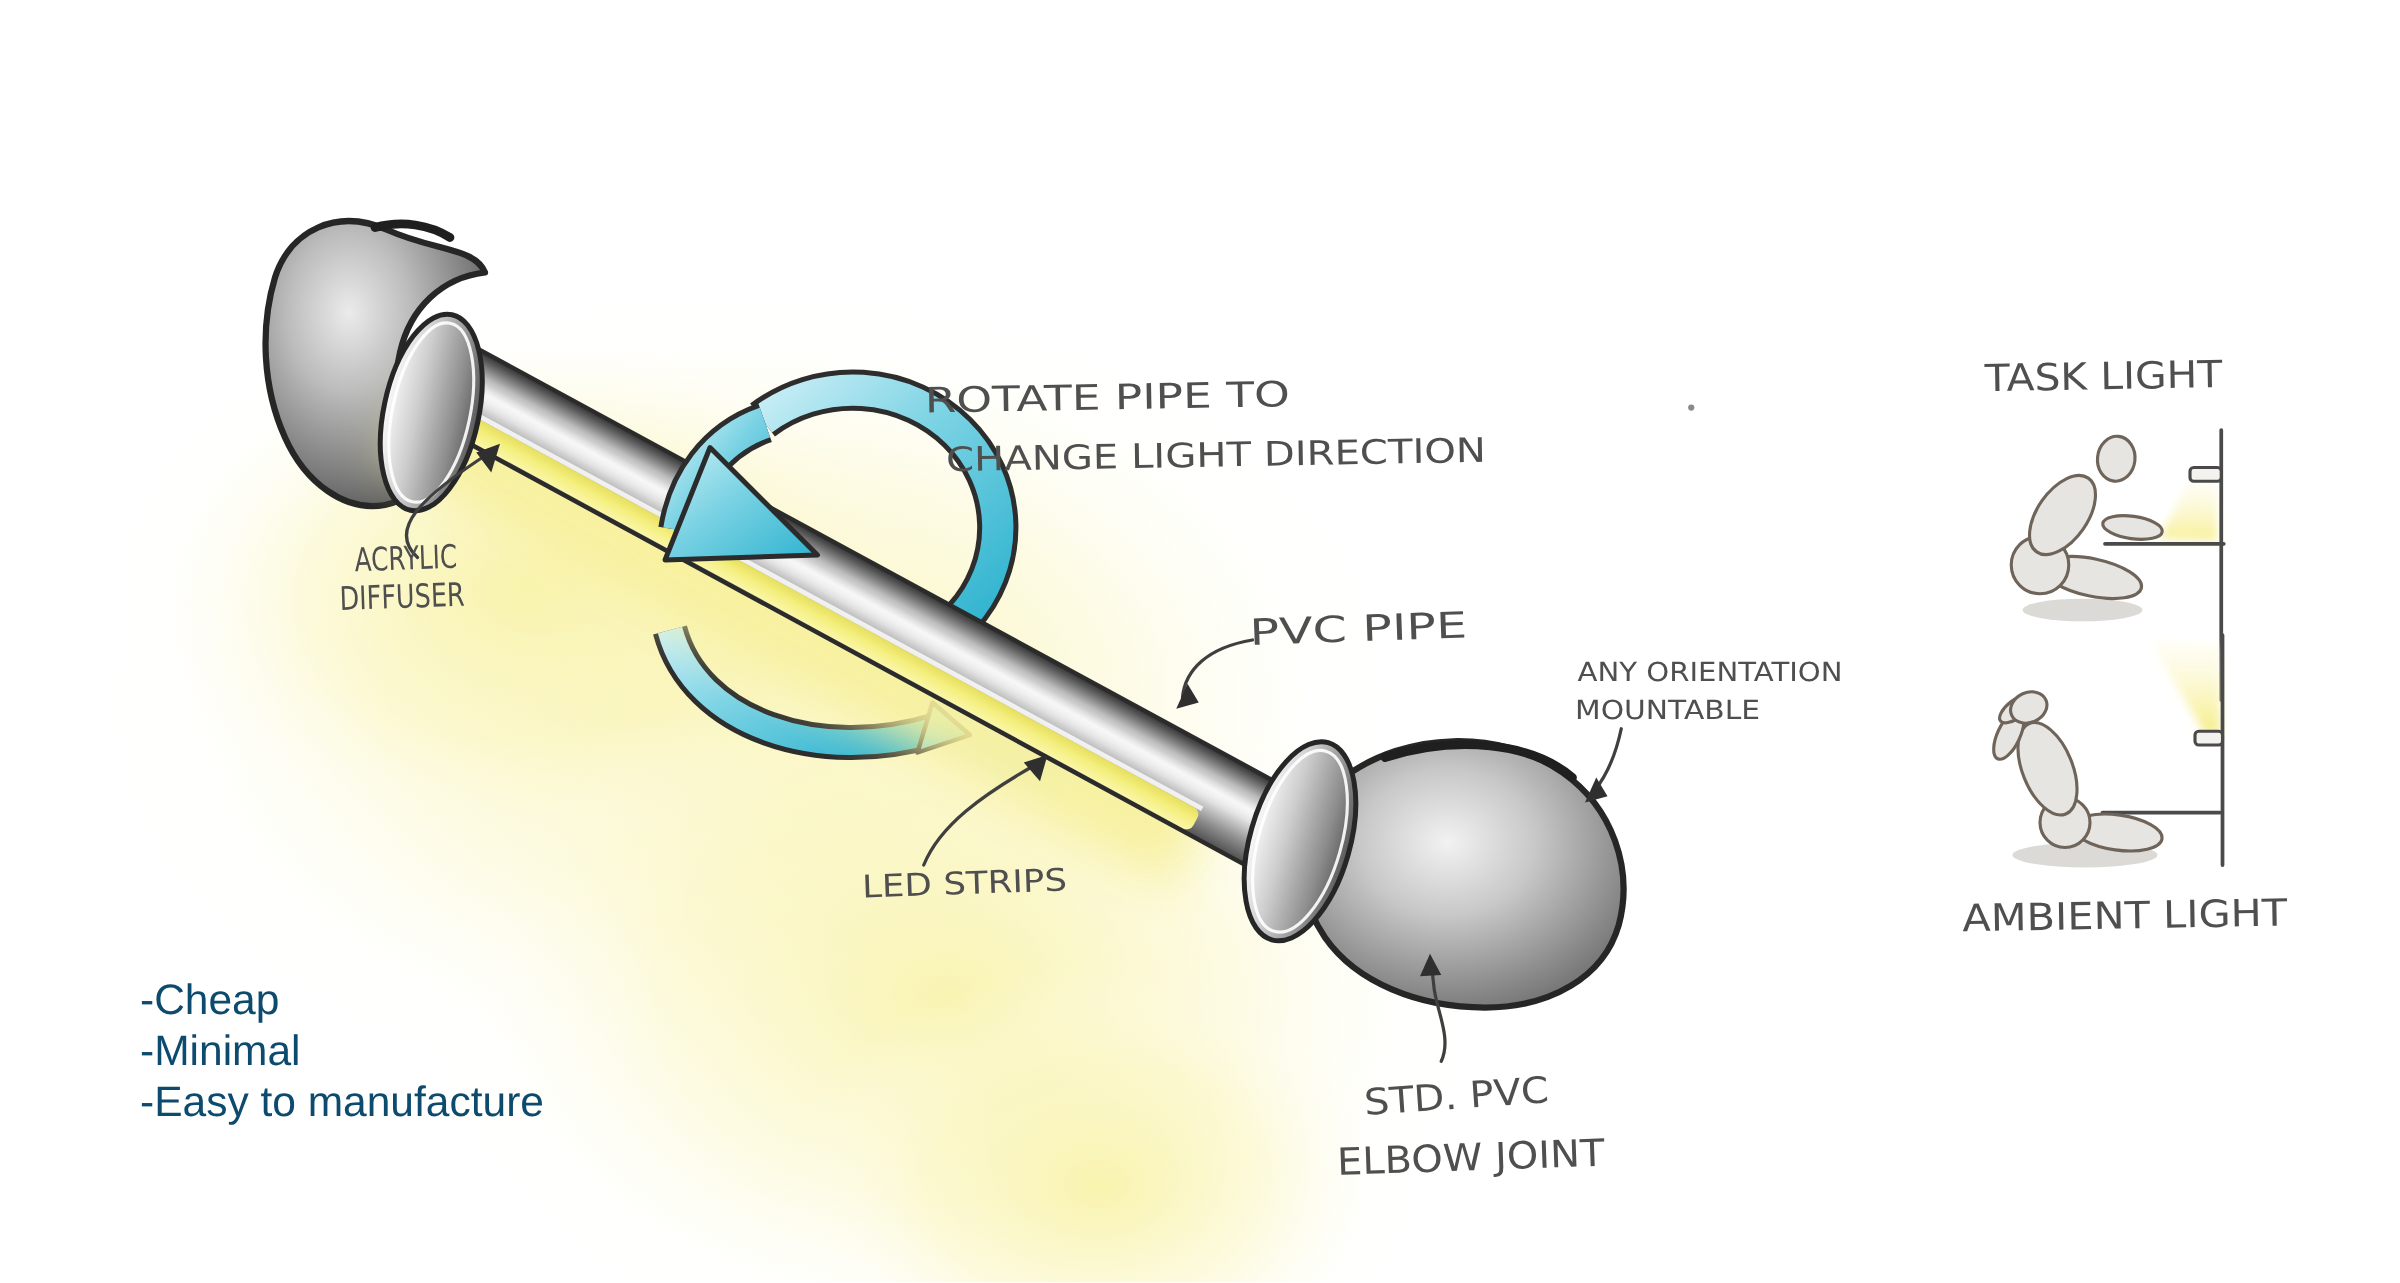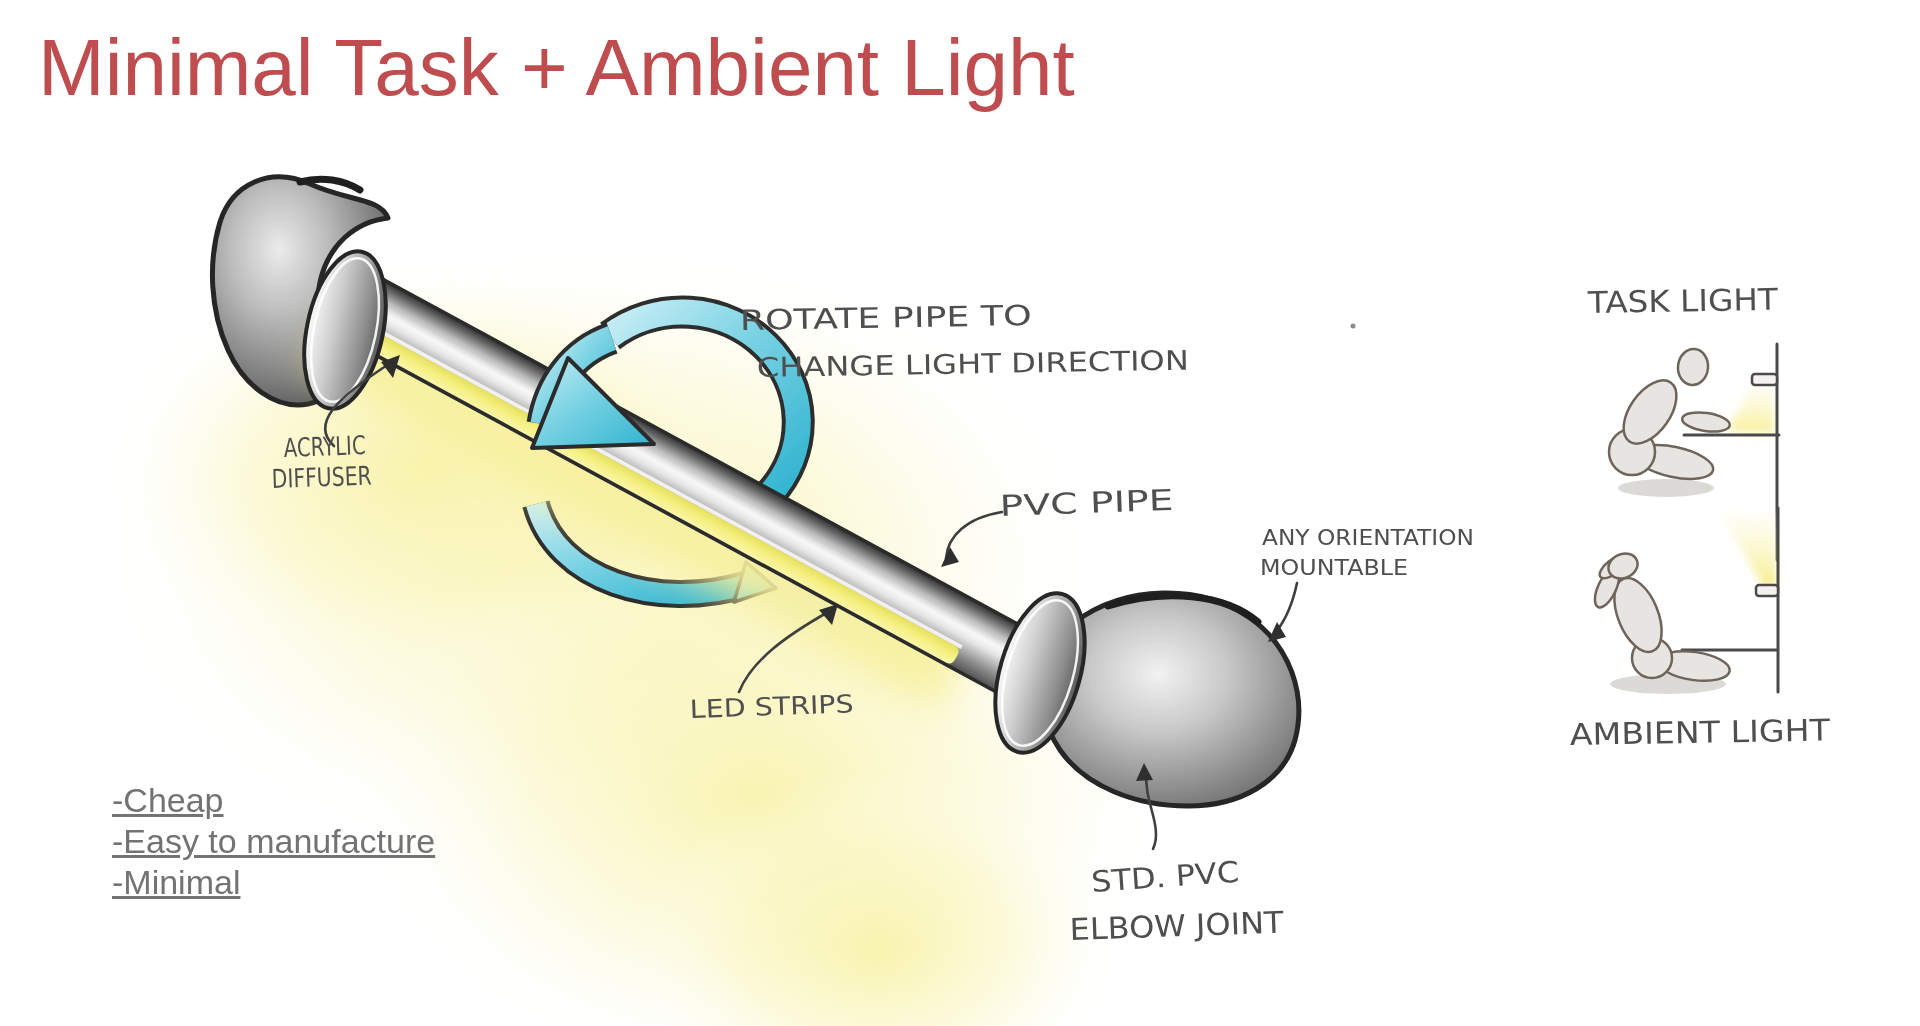--- a/index.html
+++ b/index.html
@@ -4,21 +4,21 @@
 <style>
   html,body{margin:0;padding:0;background:#ffffff;}
   .slide{position:relative;width:1920px;height:1026px;background:#ffffff;overflow:hidden;
          font-family:"Liberation Sans",sans-serif;}
   .sketch{position:absolute;left:0;top:0;z-index:1;}
   .page-title{position:absolute;left:38px;top:26px;z-index:3;margin:0;
               font-family:"Liberation Sans",sans-serif;font-weight:400;
               font-size:80px;line-height:1.05;letter-spacing:0px;color:#bf4d4f;}
   .features{position:absolute;left:112px;top:780px;z-index:3;
             font-family:"Liberation Sans",sans-serif;font-size:34px;
-            line-height:41px;color:#737373;text-decoration:underline;}
+            line-height:41px;color:#0c4a6e;}
   .hand{font-family:"DejaVu Sans",sans-serif;fill:#4f4f4f;}
   .leader{stroke:#3f3f3f;stroke-width:2.6;fill:none;stroke-linecap:round;}
   .ahead{fill:#2f2f2f;stroke:none;}
   .fig{fill:#e7e5e2;stroke:#6f6459;stroke-width:2.5;}
   .figshadow{fill:#d6d3cf;opacity:.85;stroke:none;}
   .wallline{stroke:#4a4a4a;stroke-width:3;fill:none;stroke-linecap:round;}
 </style>
 </head>
 <body>
 
@@ -193,21 +193,20 @@
         <ellipse class="fig" cx="1607" cy="588" rx="9" ry="21" transform="rotate(25 1607 588)"></ellipse>
         <ellipse class="fig" cx="1613" cy="567" rx="16" ry="7" transform="rotate(-38 1613 567)"></ellipse>
         <ellipse class="fig" cx="1623" cy="566" rx="15" ry="12" transform="rotate(-24 1623 566)"></ellipse>
       </g>
       <text class="hand" x="1570" y="745" font-size="30" textLength="260" lengthAdjust="spacingAndGlyphs" transform="rotate(-1 1570 745)">AMBIENT LIGHT</text>
     </g>
 
     <circle cx="1353" cy="326" r="2.5" fill="#8a8a8a"></circle>
   </svg>
 
-  <h1 class="page-title">Minimal Task + Ambient Light</h1>
 
   <div class="features">
     <div>-Cheap</div>
+    <div>-Minimal</div>
     <div>-Easy to manufacture</div>
-    <div>-Minimal</div>
   </div>
 
 </div>
 
 </body></html>

